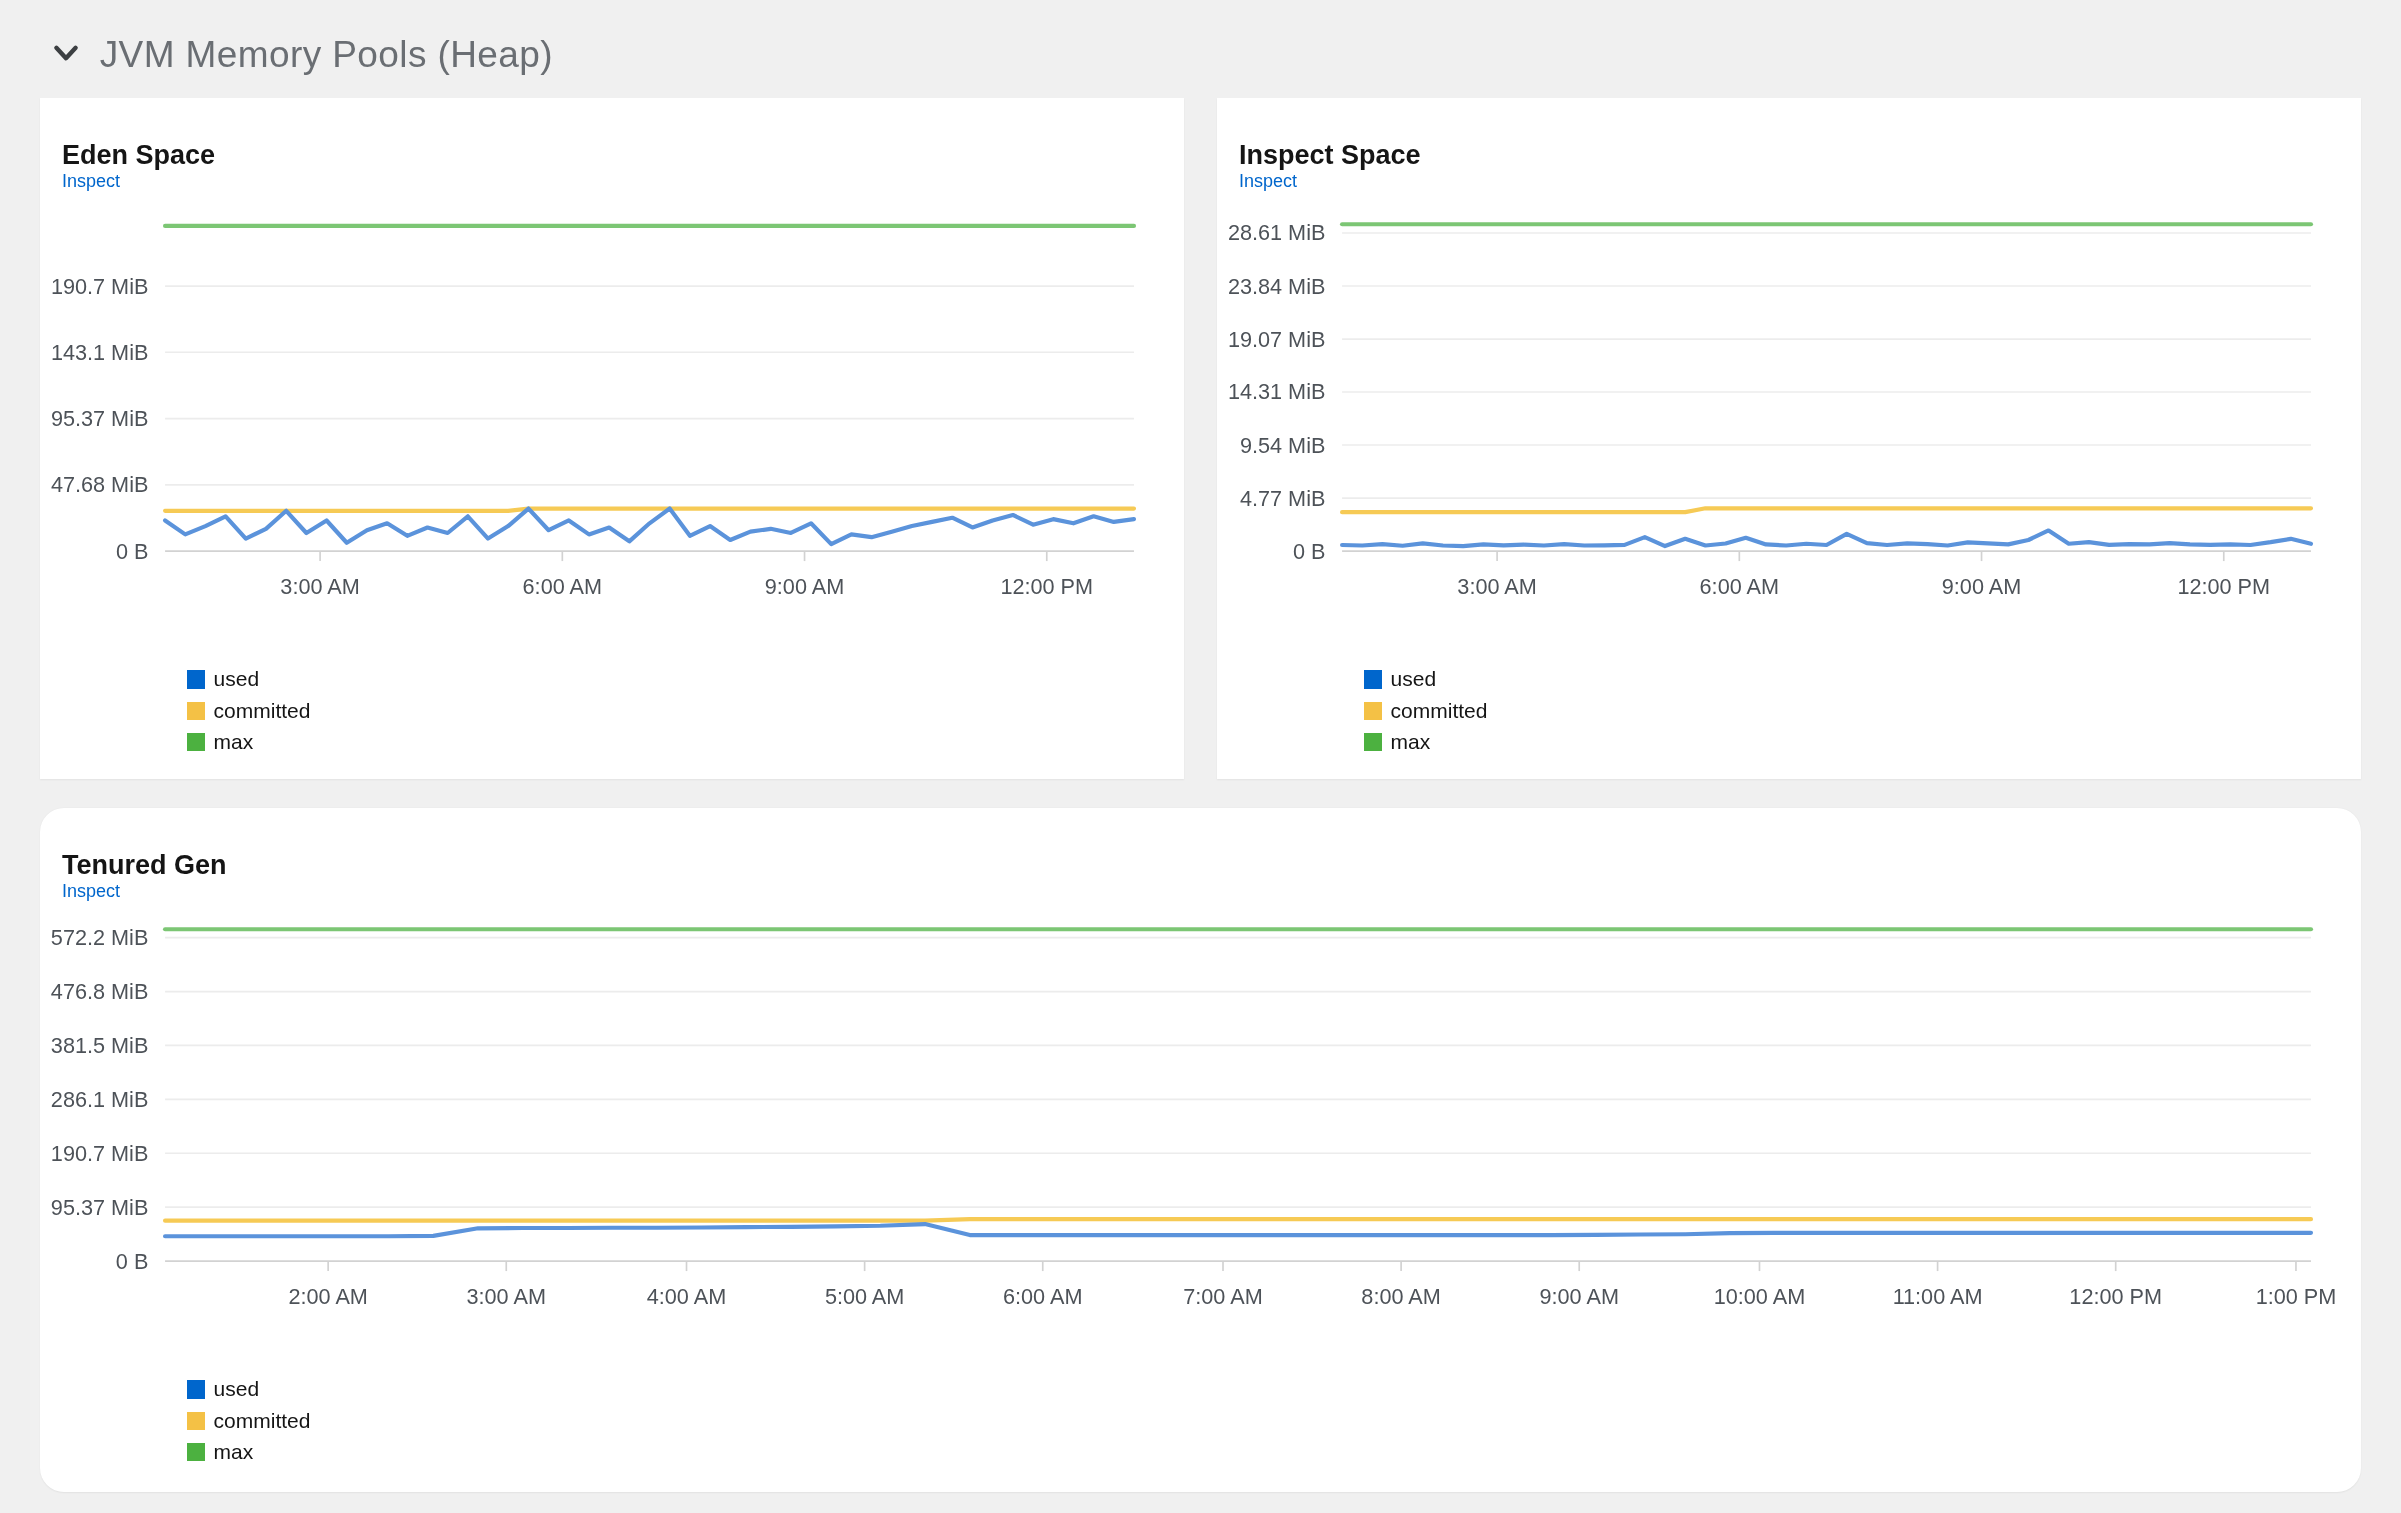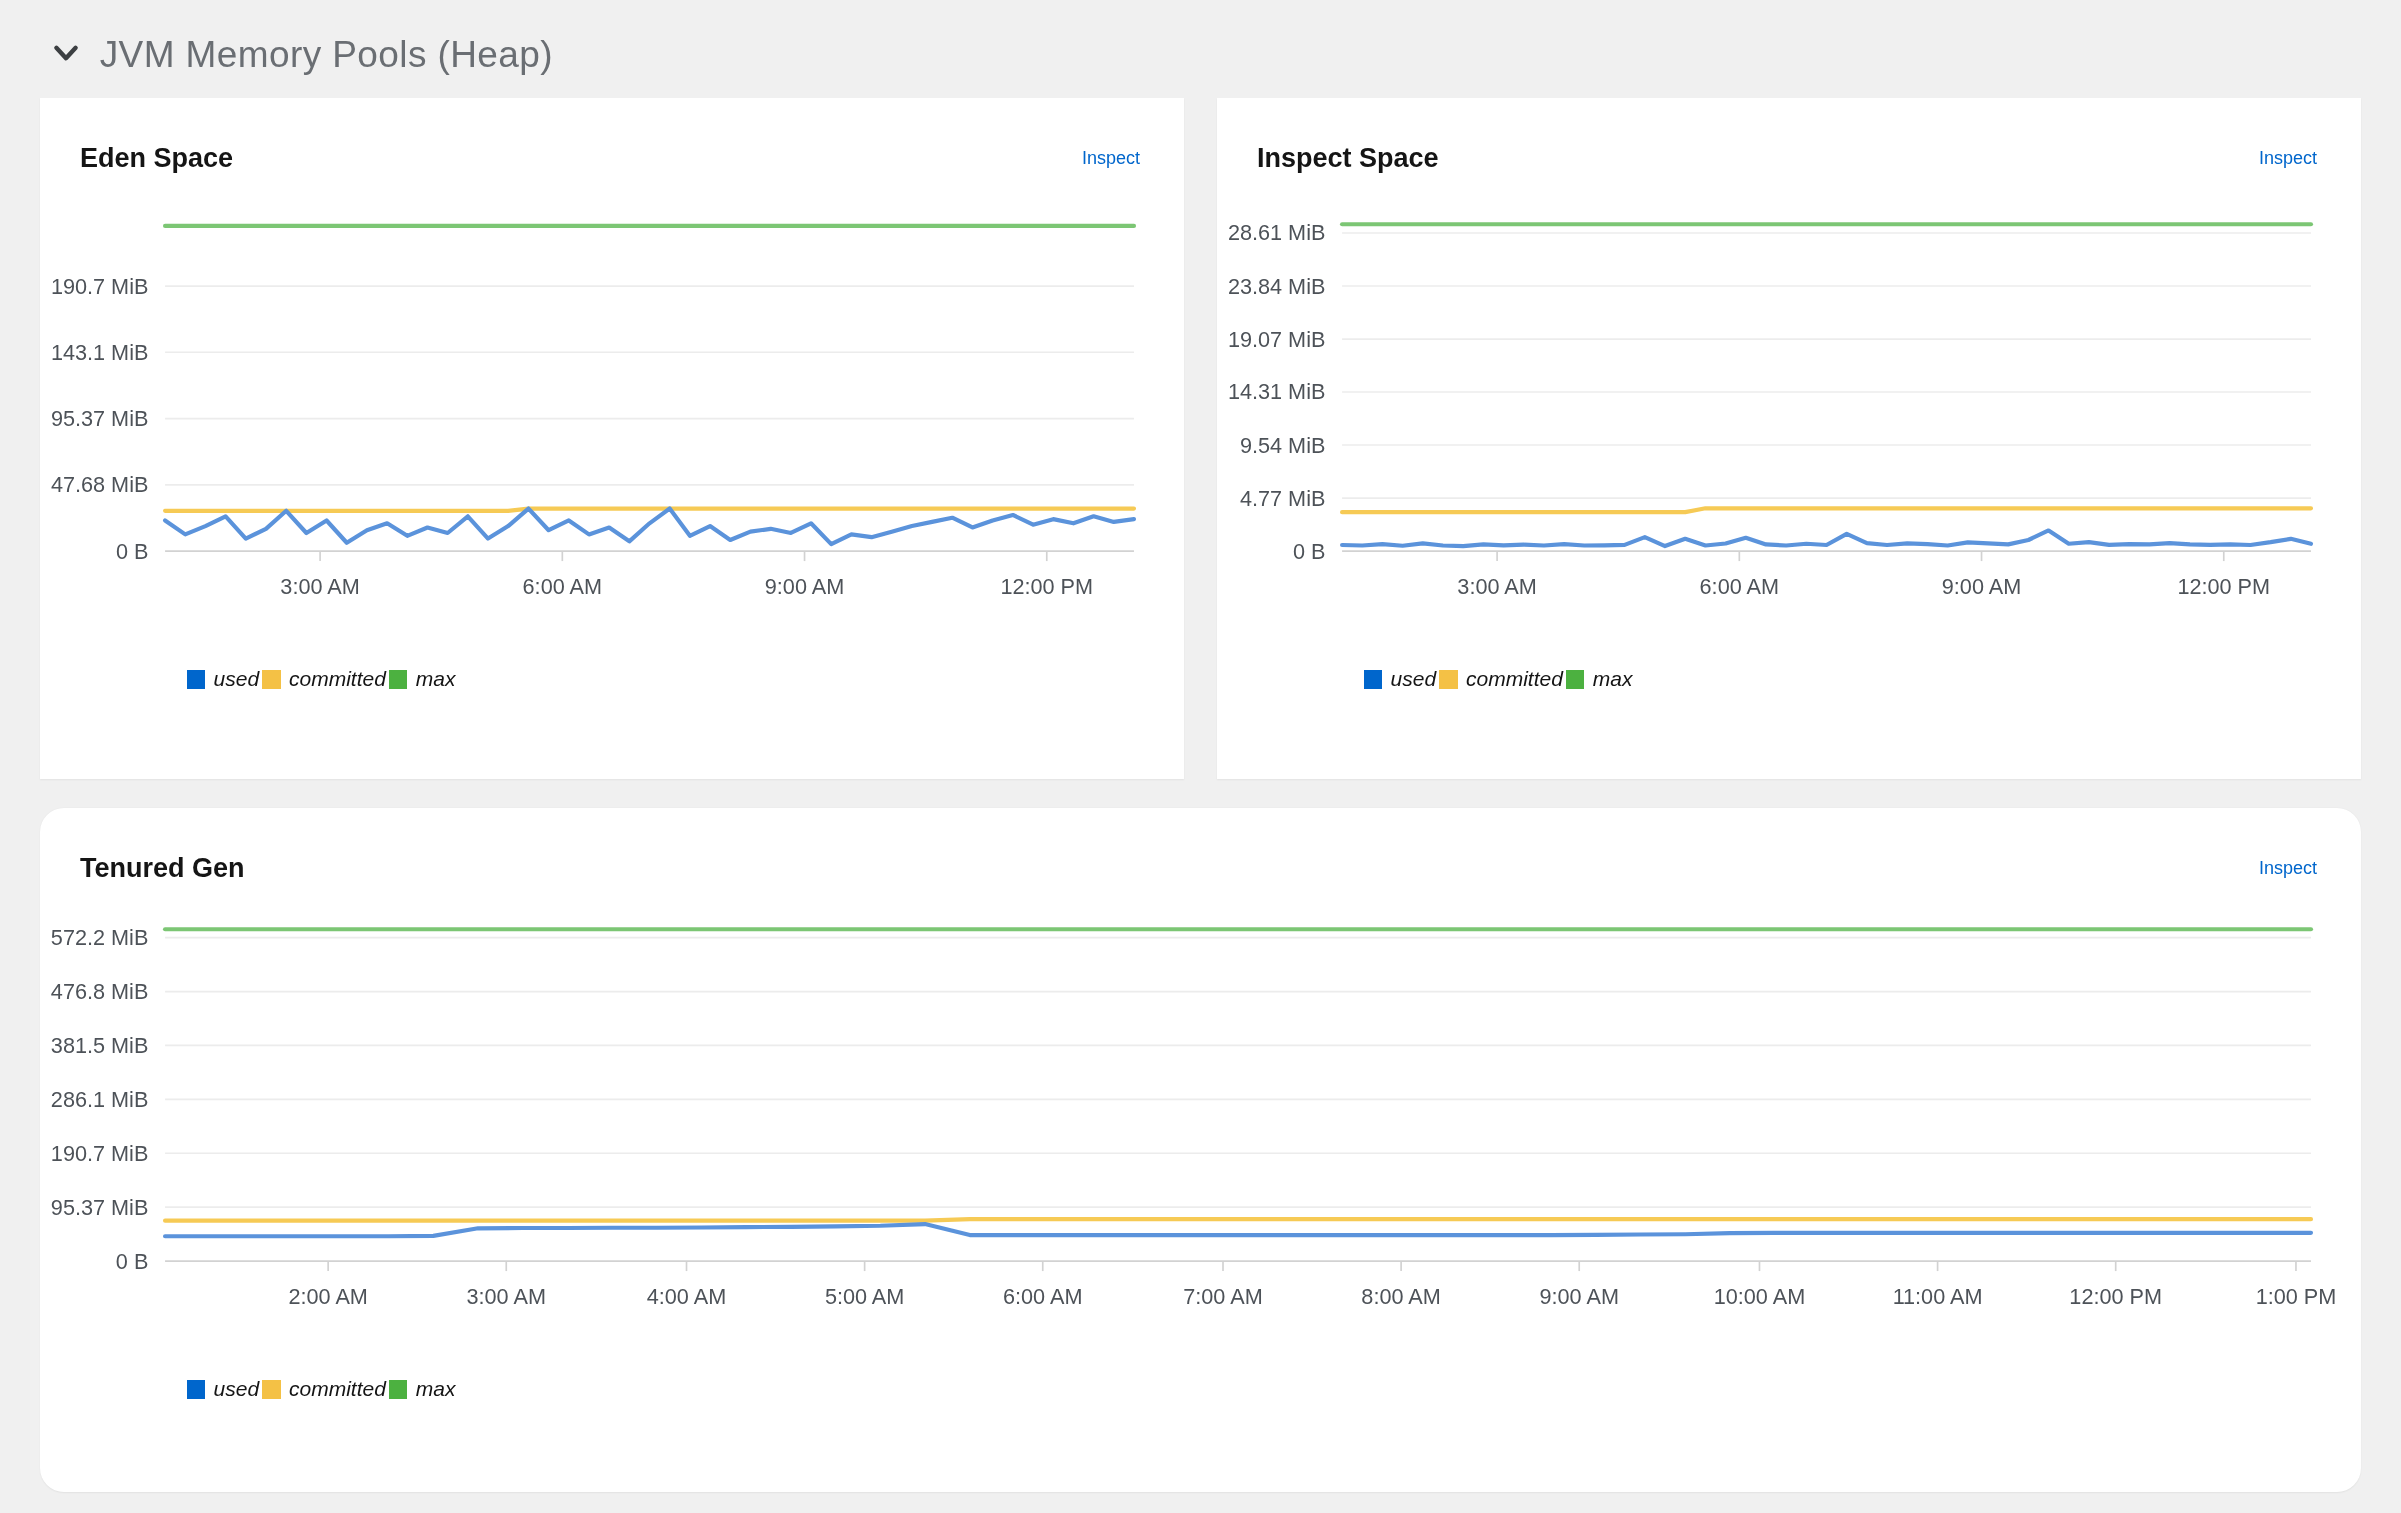--- a/index.html
+++ b/index.html
@@ -9,29 +9,29 @@
 
   .section-header { height:98px; display:flex; align-items:center; gap:20px; padding:11.7px 0 0 11.7px; }
   .chevron-btn { background:none; border:none; cursor:pointer; display:flex; align-items:center; }
   .section-title { font-size:37px; font-weight:400; color:#6a6e73; letter-spacing:0.4px; }
 
   .row-top { display:flex; gap:33px; }
   .panel { background:#ffffff; box-shadow:0 0.8px 1.7px rgba(3,3,3,0.06); }
   .panel-top { flex:1; height:681px; }
   .panel-wide { height:684px; margin-top:29px;border-radius:24px; }
 
-  .panel-head { display:flex; align-items:center; justify-content:space-between;
-                padding:42px 44px 0 40px; height:78px; }
+  .panel-head { display:flex; align-items:flex-start; justify-content:space-between;
+                padding:42px 44px 0 22px; height:78px;flex-direction:column; }
   .panel-title { font-size:27px; font-weight:700; color:#151515; }
   .inspect { font-size:18px; color:#0066cc; text-decoration:none; }
 
   svg.chart { display:block; margin-top:4.2px; }
   svg.chart text { font-family:"Liberation Sans", sans-serif; font-size:26px; fill:#4d5258; }
 
-  .legend { margin:18.3px 0 0 147px; display:flex; gap:3.3px;font-style:italic; }
+  .legend { margin:18.3px 0 0 147px; display:flex; flex-direction:column; gap:3.3px; }
   .legend-item { display:flex; align-items:center; height:28px; }
   .legend-swatch { width:18.3px; height:18.3px; margin-right:8.3px; flex:0 0 auto; }
   .legend-label { font-size:21px; color:#151515; }
 </style>
 </head>
 <body>
 
 <div class="section-header">
   <button class="chevron-btn" aria-expanded="true">
     <span>

